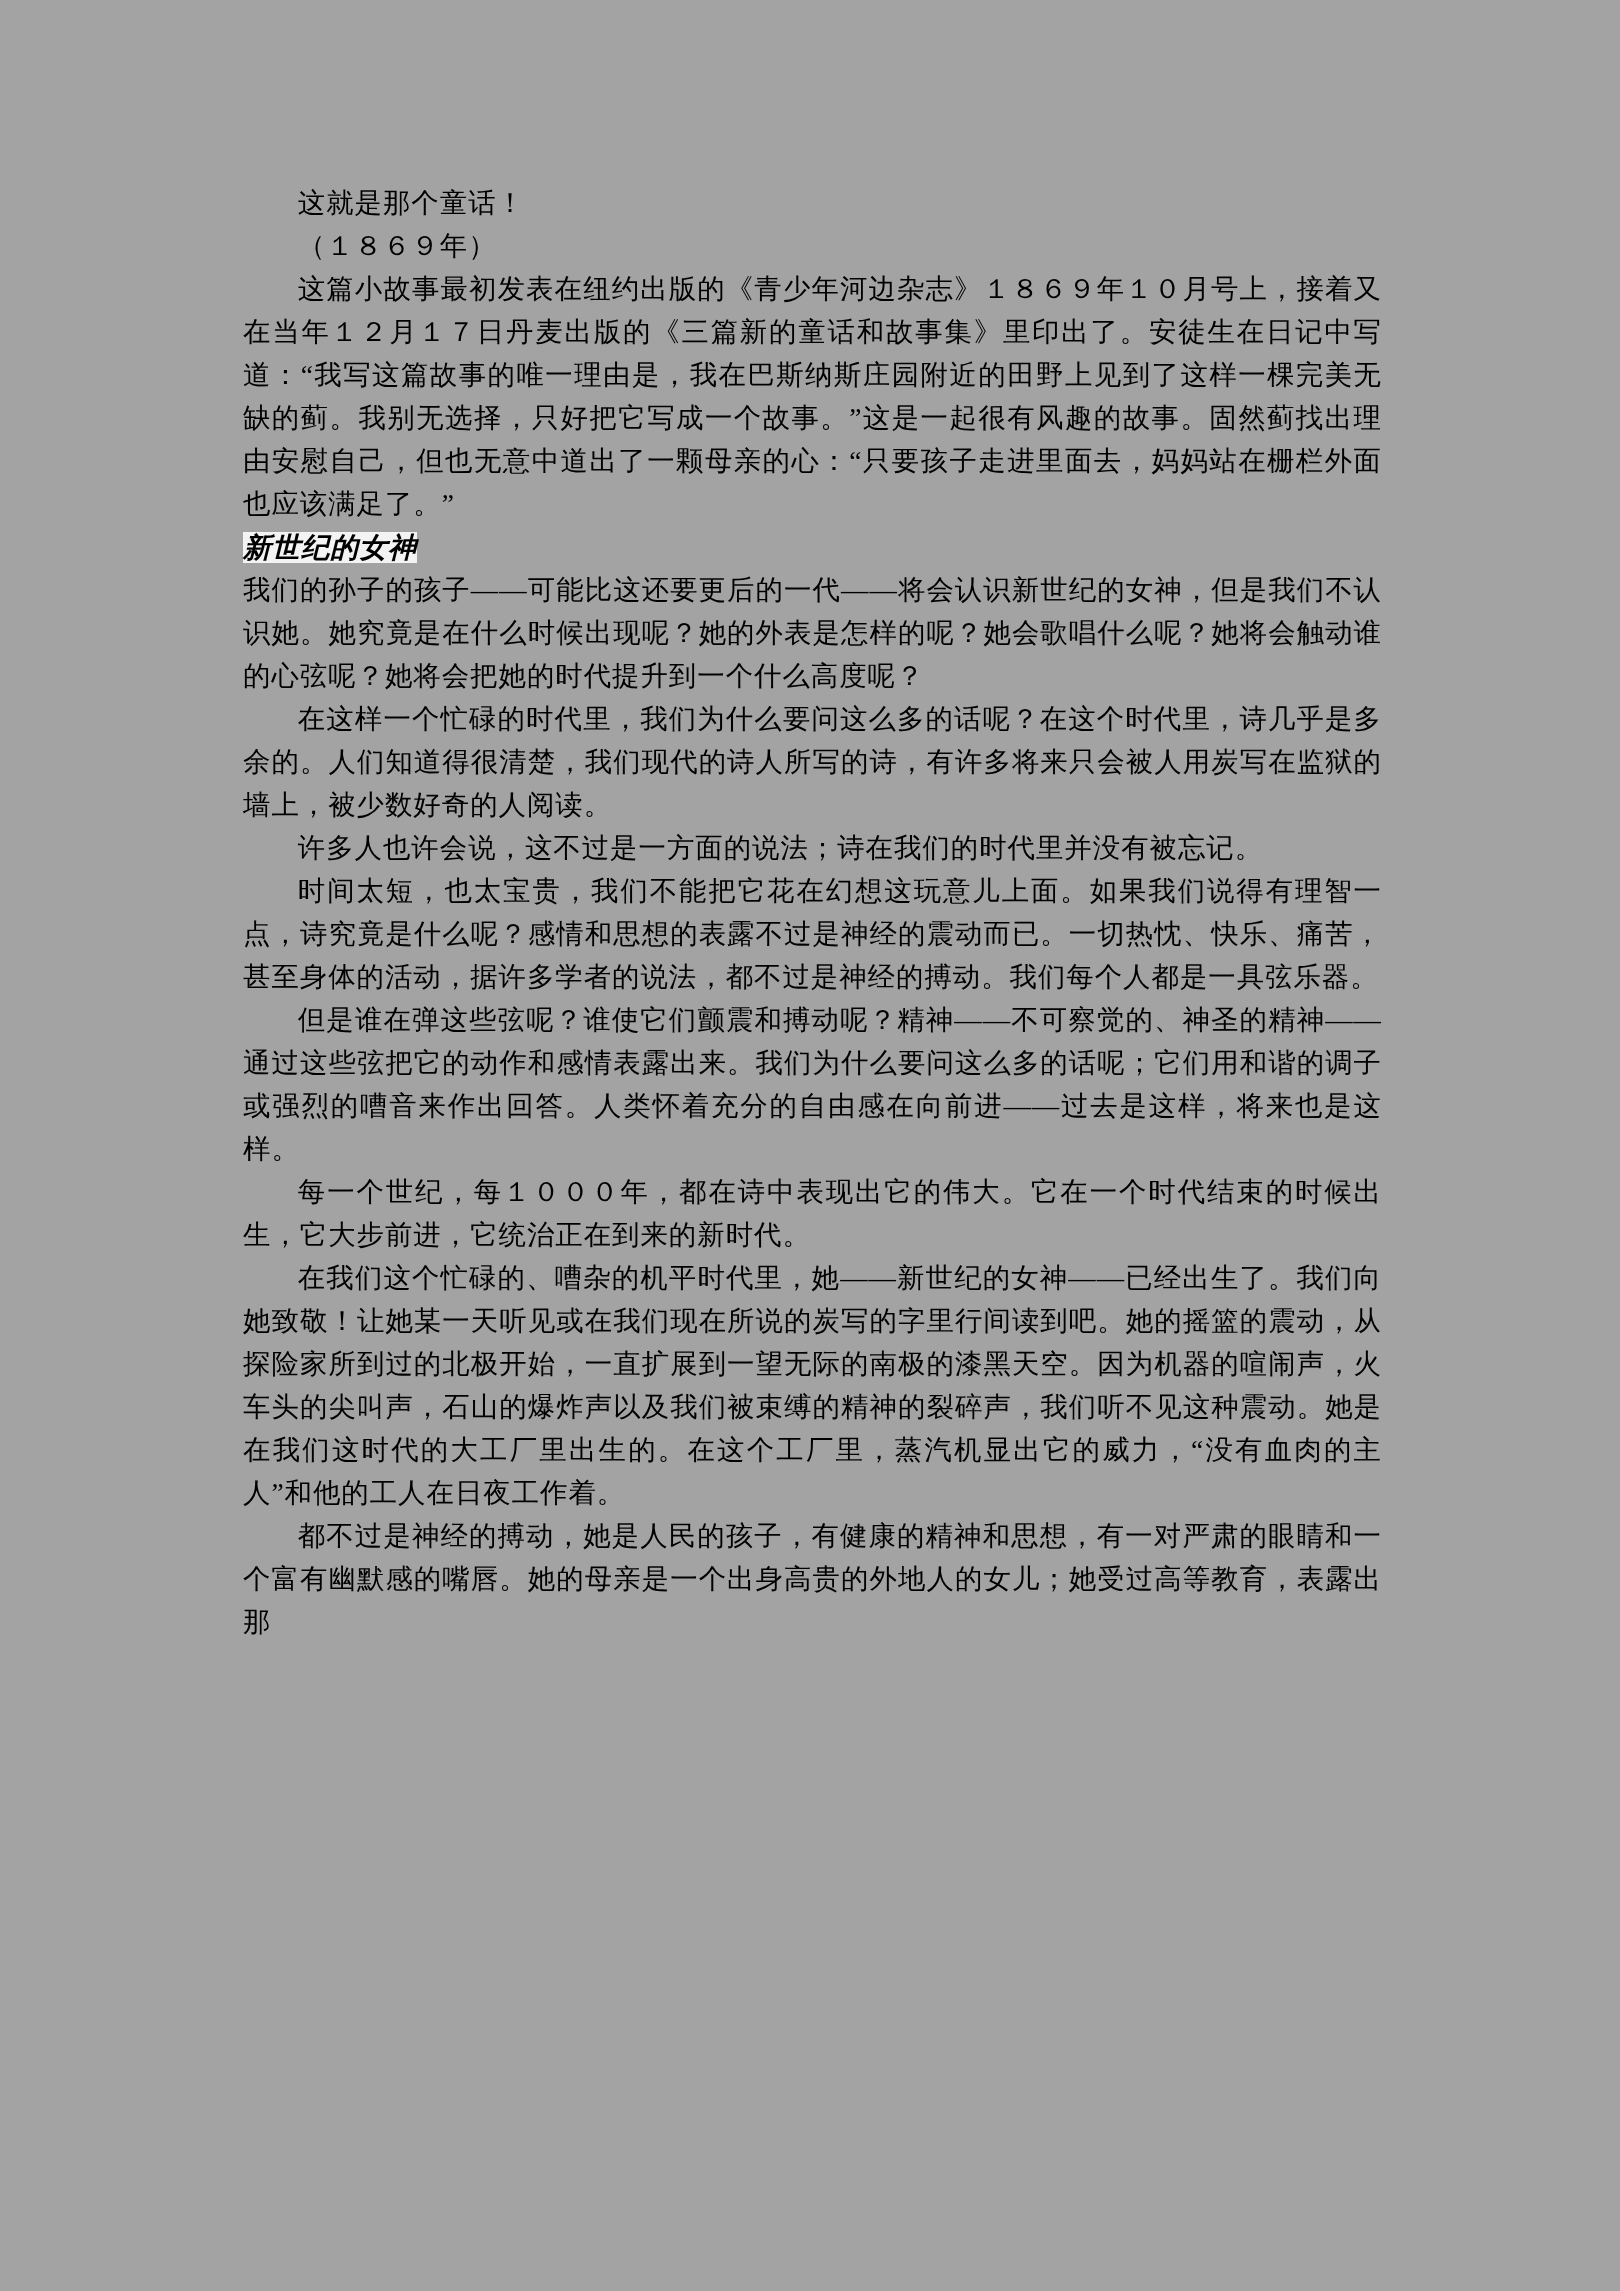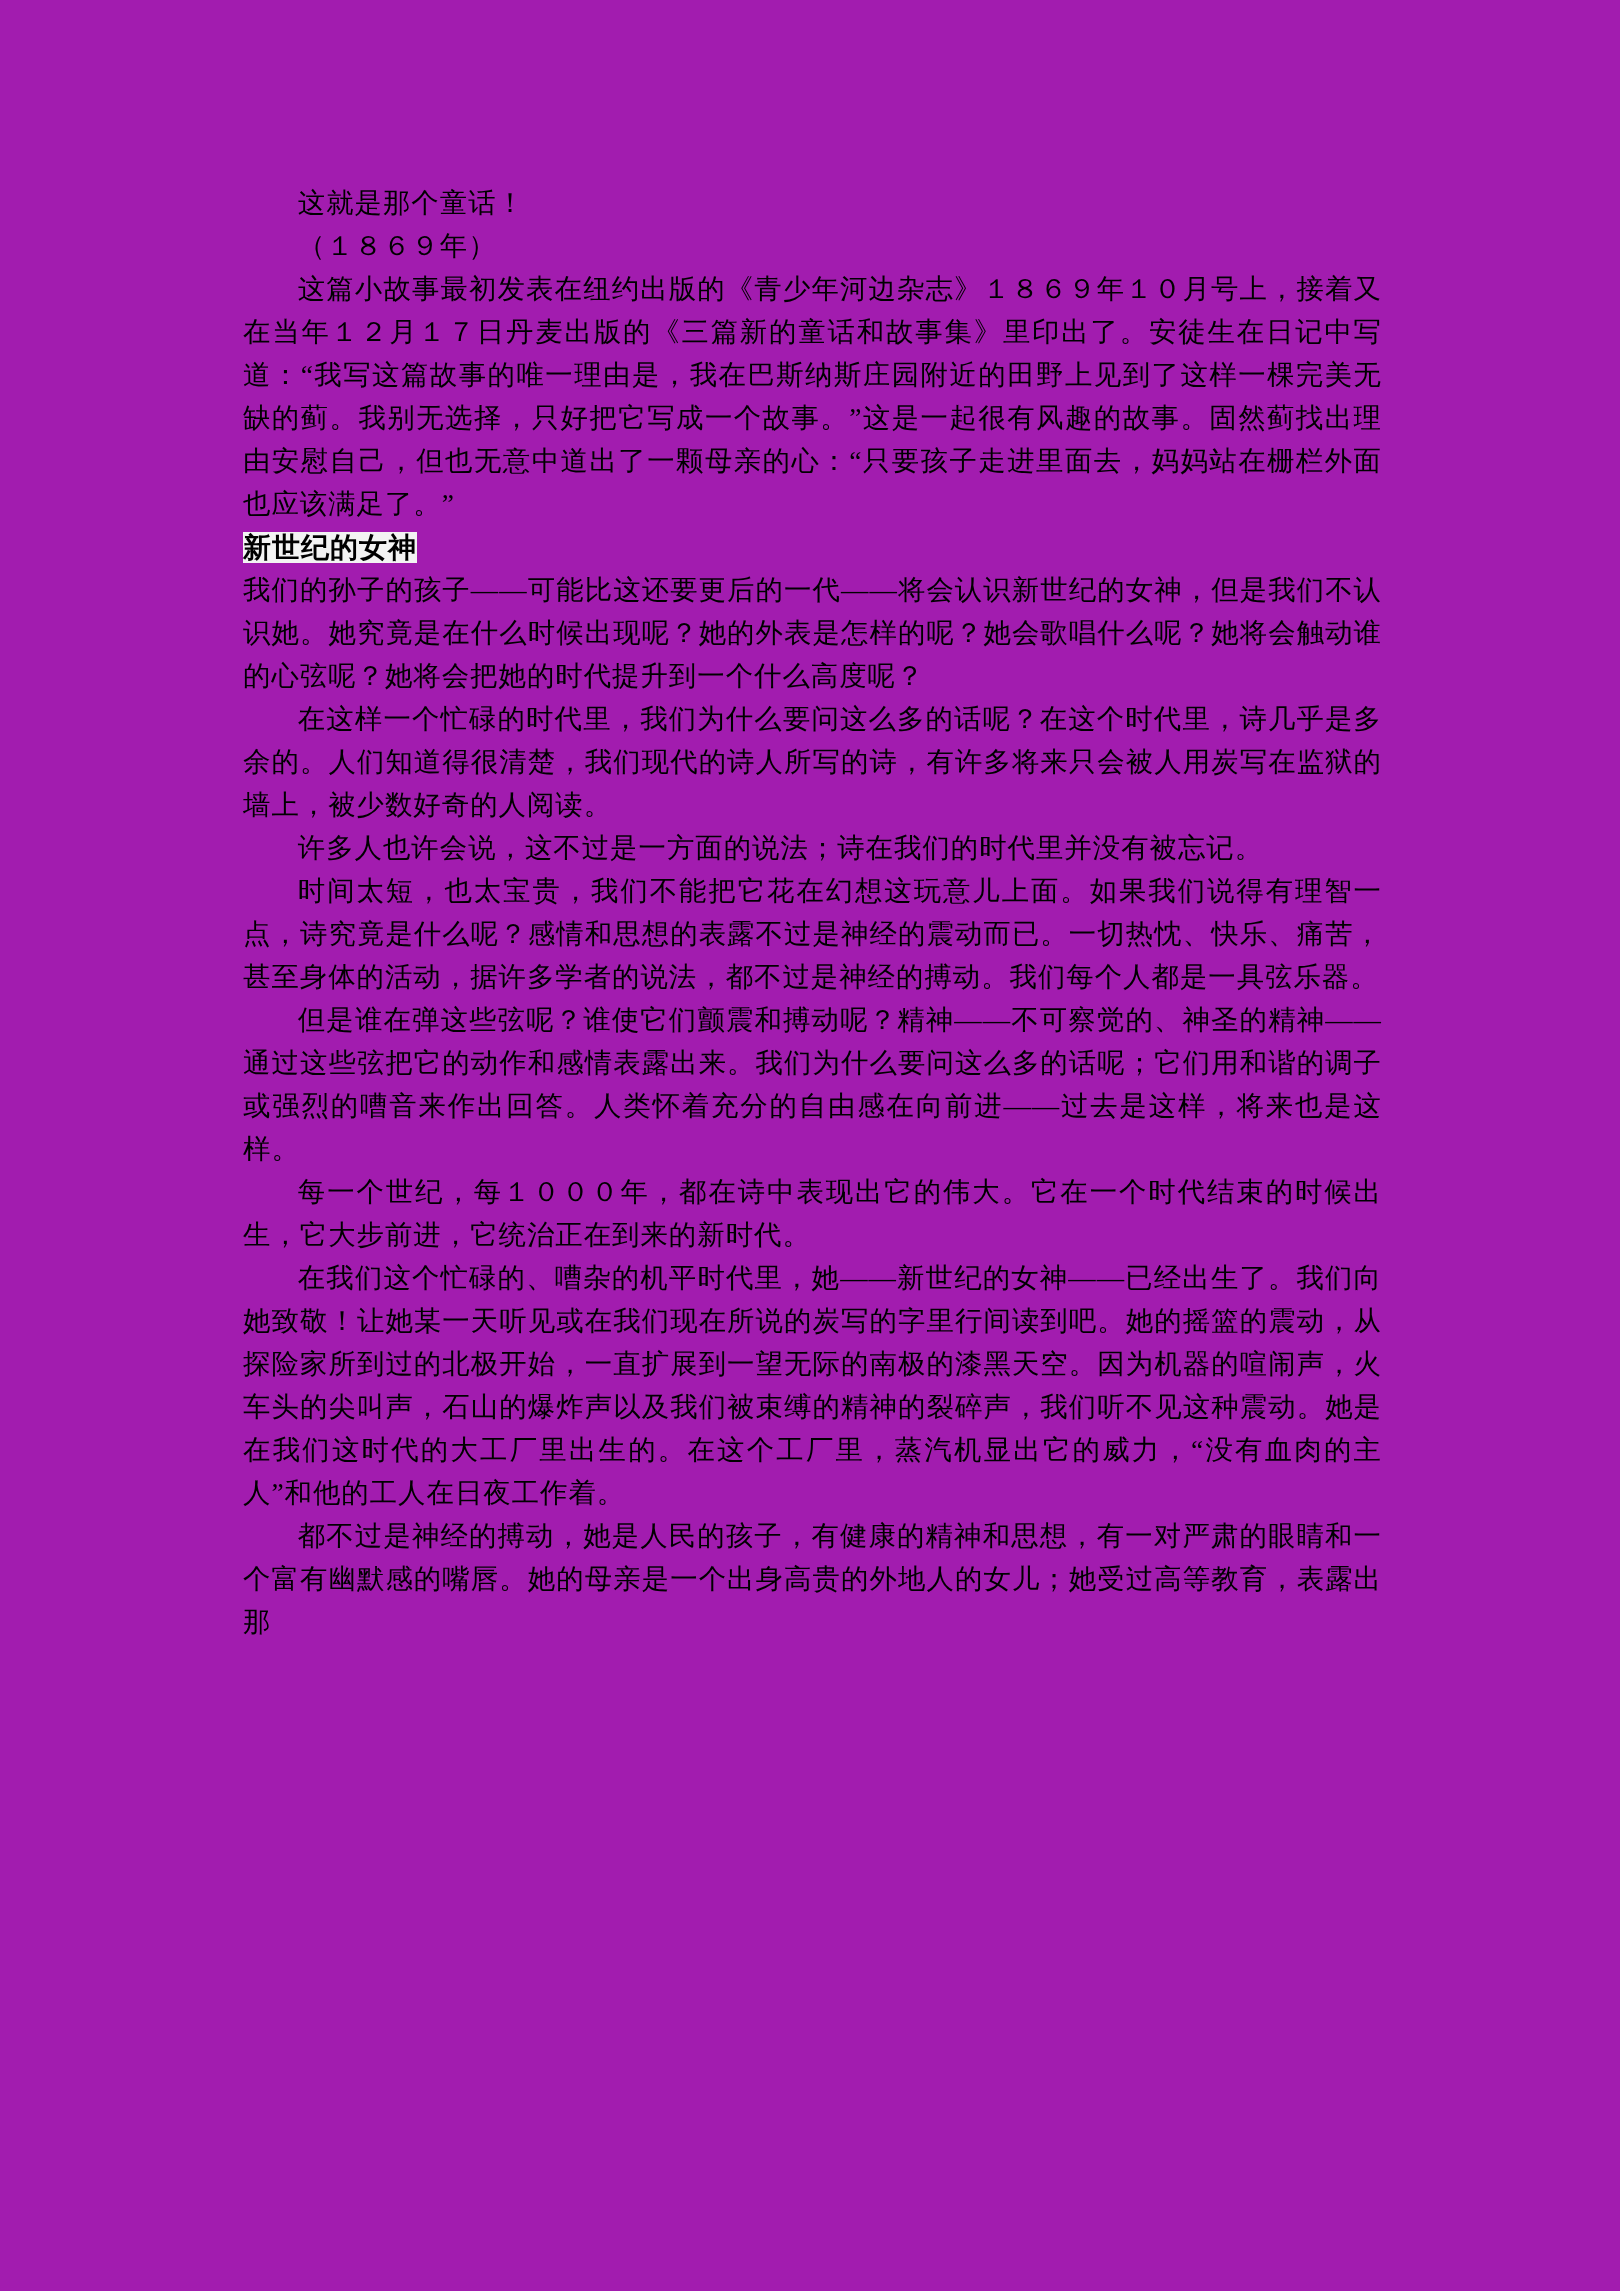--- a/index.html
+++ b/index.html
@@ -4,21 +4,21 @@
 <style>
   html, body {
     margin: 0;
     padding: 0;
     background: #ffffff;
   }
   .page {
     position: relative;
     width: 1620px;
     height: 2292px;
-    background: #a21caf;
+    background: #a3a3a3;
     overflow: hidden;
   }
   .doc-body {
     position: absolute;
     left: 243px;
     top: 182px;
     width: 1139px;
     font-family: "Liberation Serif", "DejaVu Serif", serif;
     font-size: 27.4px;
     line-height: 43px;
@@ -34,20 +34,21 @@
     text-indent: 2em;
   }
   p.noindent {
     text-indent: 0;
   }
   p.heading {
     font-family: "Liberation Sans", "DejaVu Sans", sans-serif;
     font-weight: bold;
     font-size: 28px;
     text-indent: 0;
+    font-style: italic;
   }
   p.heading .hl {
     background: #f3f3f3;
   }
 </style>
 </head>
 <body>
 
 <div class="page">
   <div class="doc-body">

